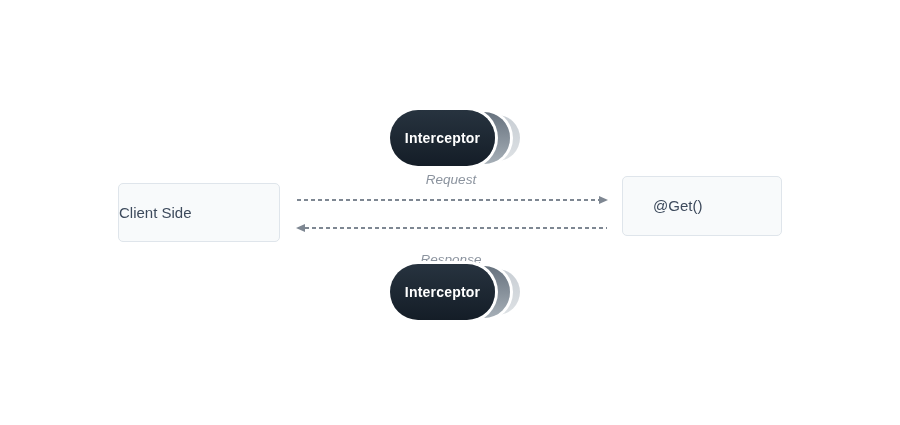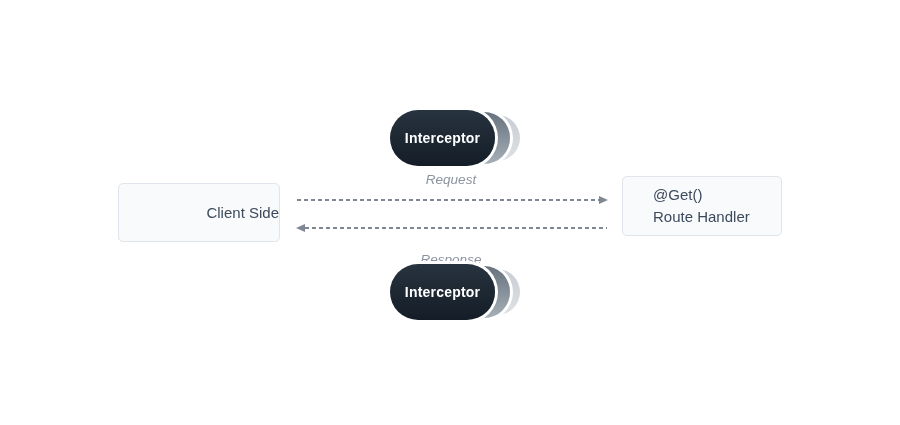--- a/index.html
+++ b/index.html
@@ -20,21 +20,21 @@
     background: var(--box-bg, #f8fafb);
     border: 1px solid var(--box-border, #dfe5eb);
     border-radius: 5px;
     color: var(--box-text, #3d4a5c);
     font-size: 15px;
     box-sizing: border-box;
   }
   .box.client {
     left: 118px; top: 183px;
     width: 162px; height: 59px;
-    display: flex; align-items: center; justify-content: flex-end;
+    display: flex; align-items: center; justify-content: flex-start;
   }
   .box.handler {
     left: 622px; top: 176px;
     width: 160px; height: 60px;
     display: flex; flex-direction: column; justify-content: center;
     padding-left: 30px;
     line-height: 22px;
   }
   .pill-stack {
     position: absolute;
@@ -135,16 +135,15 @@
   <div class="pill-stack bottom">
     <div class="layer back"></div>
     <div class="layer mid"></div>
     <div class="pill">
       <span>Interceptor</span>
     </div>
   </div>
 
   <div class="box handler">
     <span>@Get()</span>
-    <span>Route Handler</span>
   </div>
 
 </div>
 
 </body></html>

